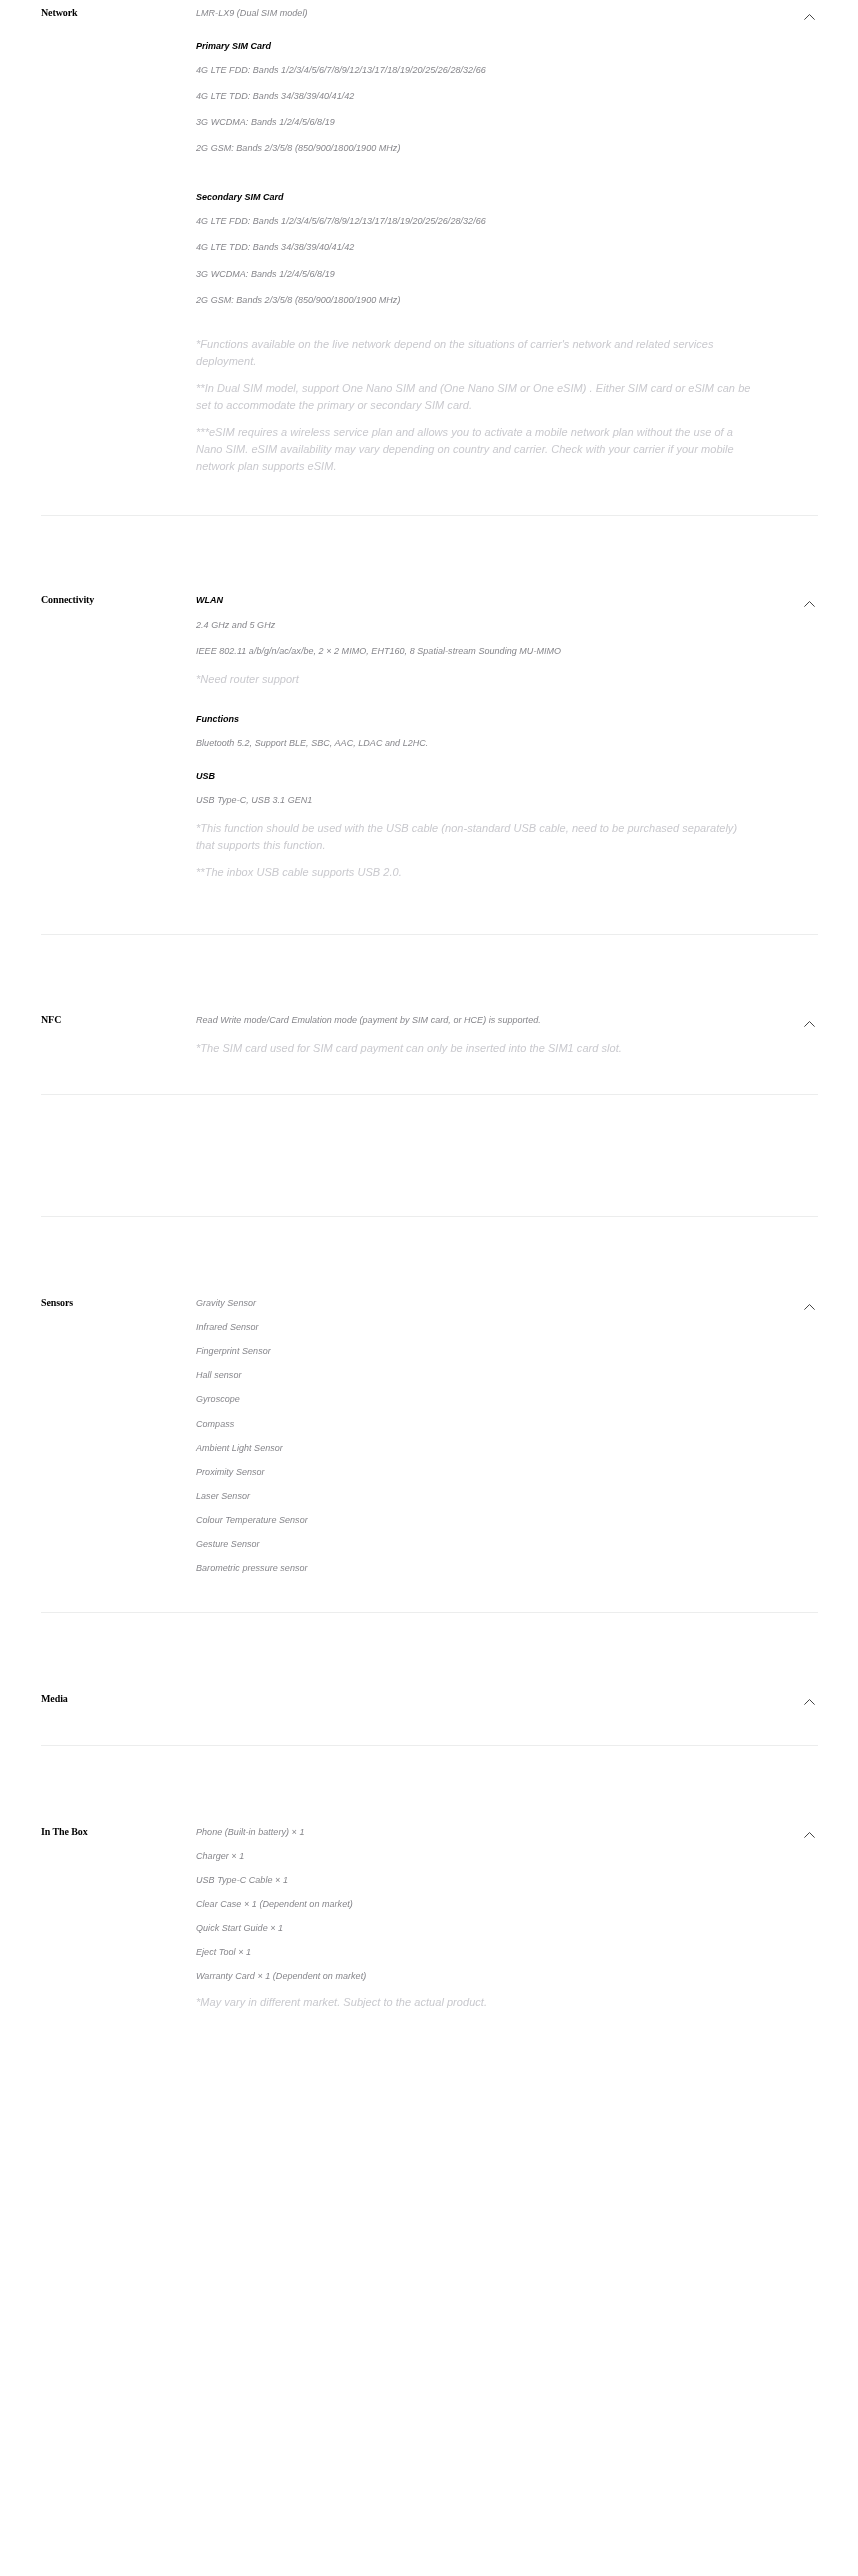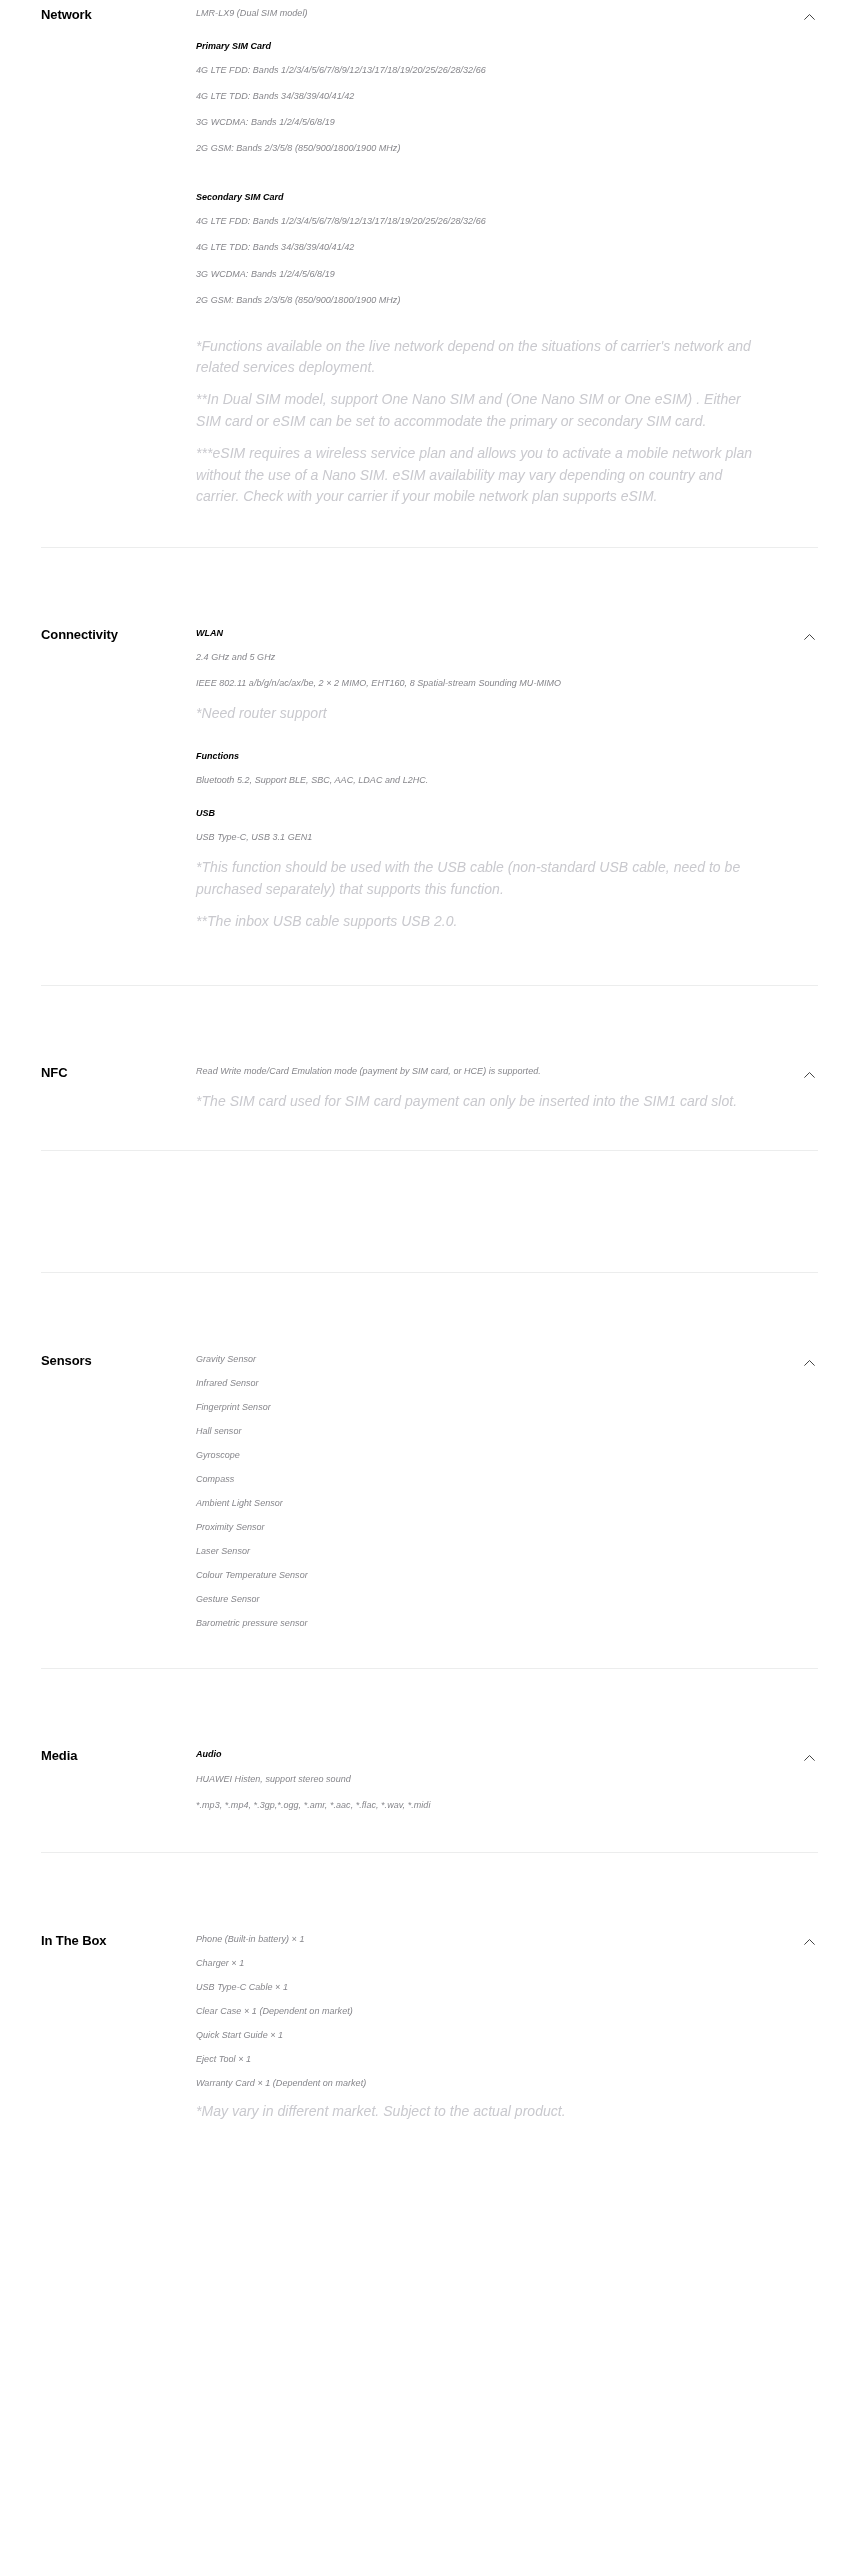--- a/index.html
+++ b/index.html
@@ -26,26 +26,27 @@
     box-sizing: border-box;
   }
   .spec-inner {
     display: flex;
     align-items: flex-start;
     position: relative;
   }
   .spec-title {
     width: 103px;
     flex: 0 0 103px;
-    font-size: 13px;
+    font-size: 10px;
     font-weight: bold;
     color: #000000;
     letter-spacing: -0.1px;
     line-height: 1.2;
     padding-top: 0px;
+    font-family: Liberation Serif, serif;
   }
   .spec-body {
     flex: 1 1 auto;
     padding-left: 52px;
     padding-right: 60px;
     box-sizing: border-box;
     font-style: italic;
   }
   .chev {
     position: absolute;
@@ -72,21 +73,21 @@
   }
   .line {
     font-size: 9px;
     color: #86868b;
     line-height: 1.45;
     margin: 0 0 13px 0;
     letter-spacing: 0.04px;
   }
   .line:last-child { margin-bottom: 0; }
   .note {
-    font-size: 14px;
+    font-size: 11px;
     color: #c9c9ce;
     line-height: 1.55;
     margin: 0 0 10.3px 0;
     letter-spacing: 0.04px;
   }
   .note:last-child { margin-bottom: 0; }
   .notes-block { margin-top: 29px; }
   .notes-block.tighter { margin-top: 7.7px; }
 
   .list-line {
@@ -245,25 +246,20 @@
   </div>
 
   <div class="spacer" style="height:37px;"></div>
   <div class="divider"></div>
   <div class="spacer" style="height:80px;"></div>
 
   <div class="spec-section" id="sec-media">
     <div class="spec-inner">
       <div class="spec-title">Media</div>
       <div class="spec-body">
-        <div class="grp" style="margin-top:0;">
-          <div class="sub-head">Audio</div>
-          <div class="line">HUAWEI Histen, support stereo sound</div>
-          <div class="line">*.mp3, *.mp4, *.3gp,*.ogg, *.amr, *.aac, *.flac, *.wav, *.midi</div>
-        </div>
       </div>
       <span class="chev">
         <svg width="17" height="17" viewBox="0 0 20 20" fill="none">
           <path d="M4 12.5 L10 6.5 L16 12.5" stroke="#333333" stroke-width="1.1" fill="none"></path>
         </svg>
       </span>
     </div>
   </div>
 
   <div class="spacer" style="height:40px;"></div>

